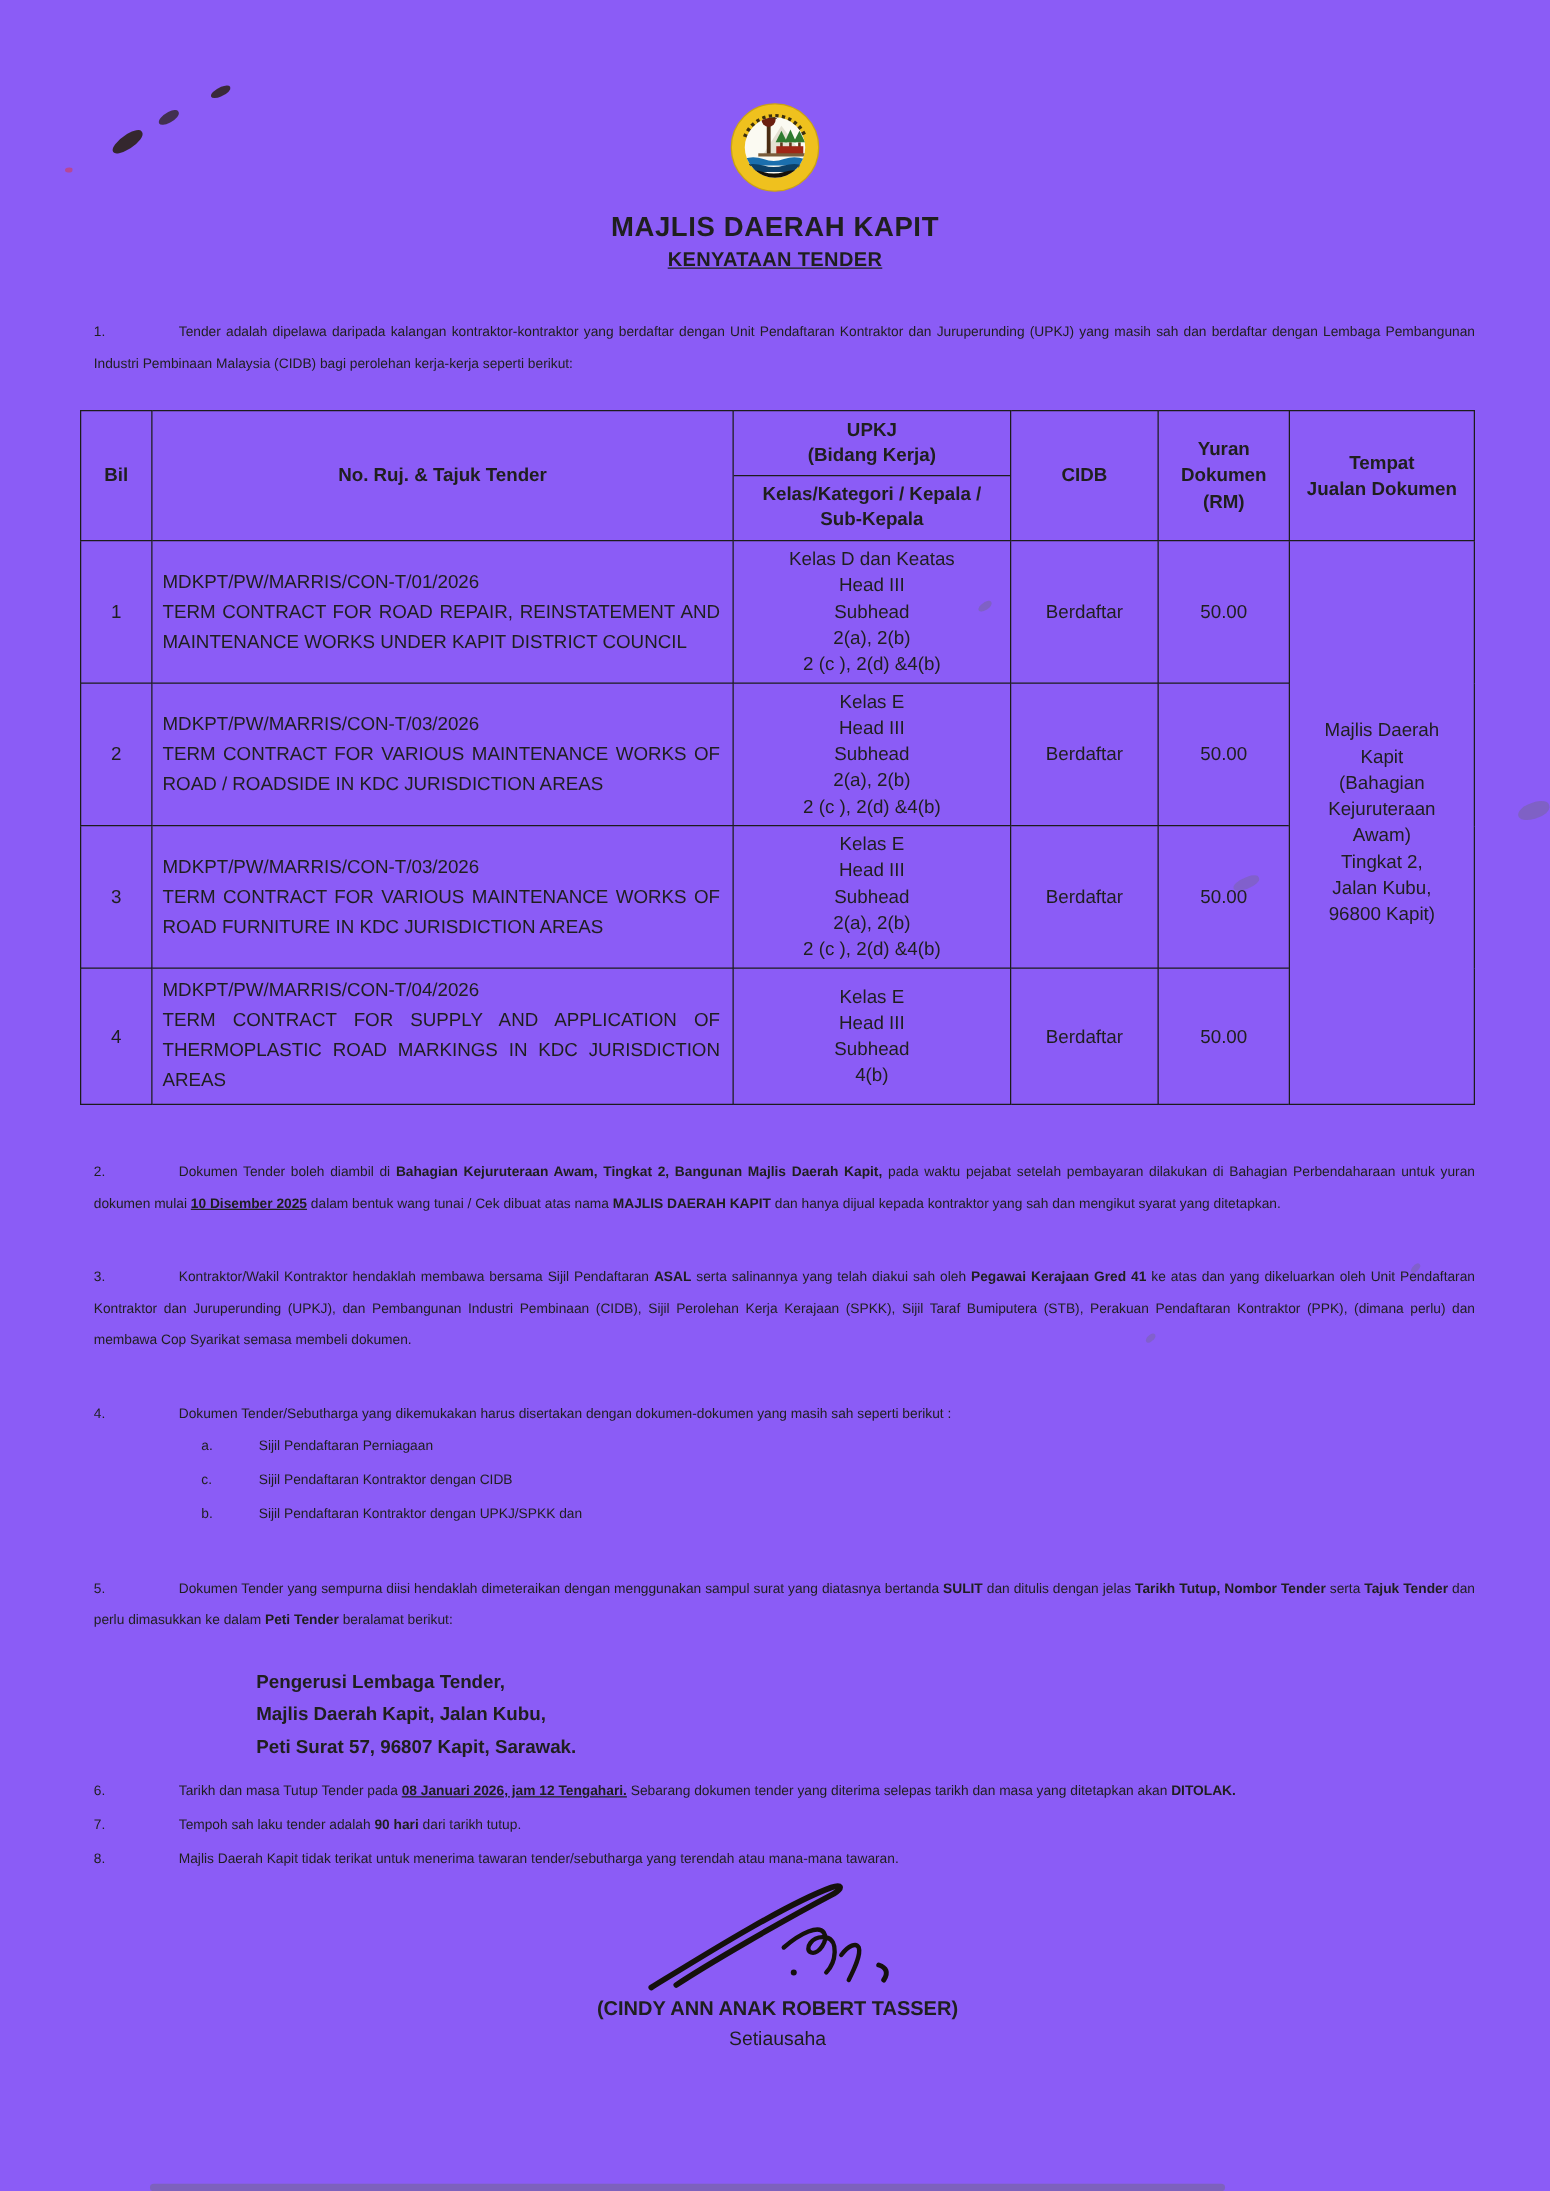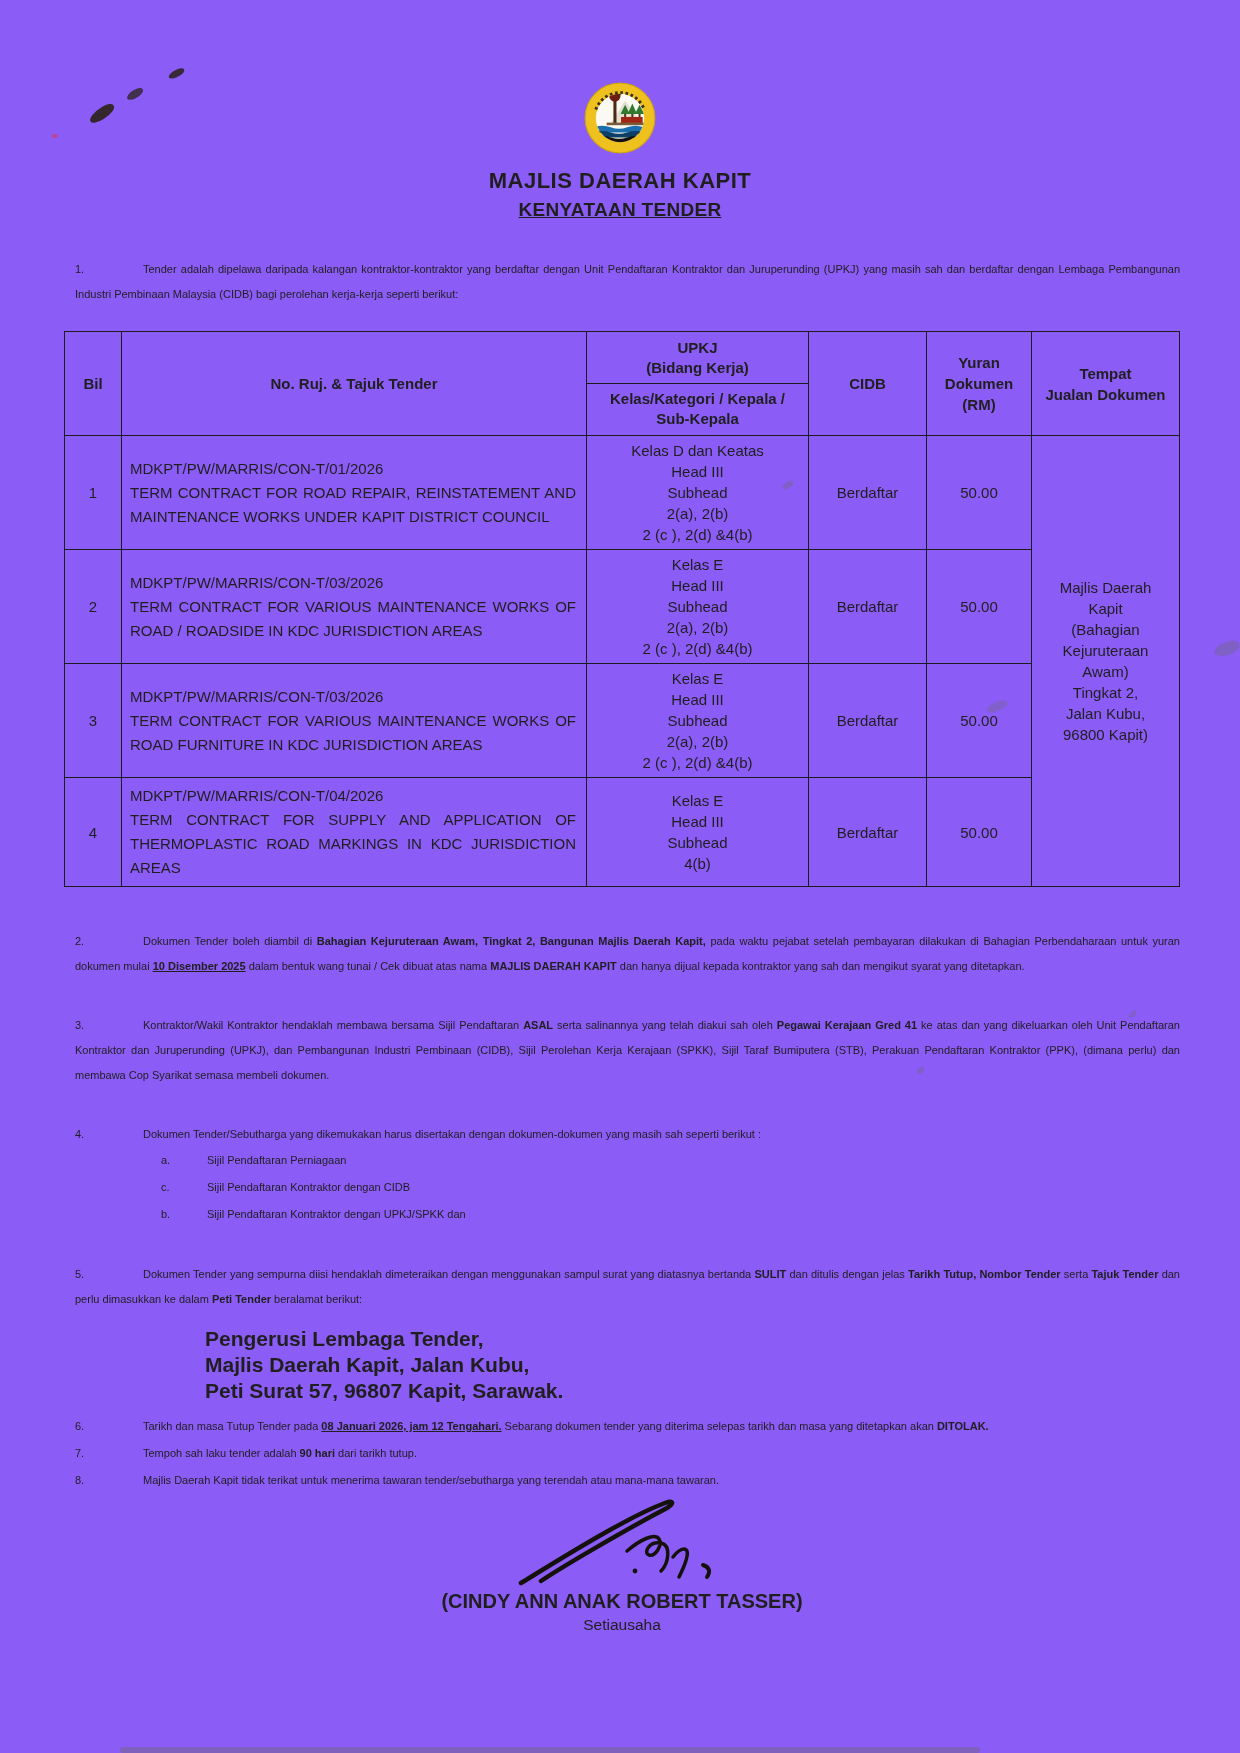--- a/index.html
+++ b/index.html
@@ -8,21 +8,21 @@
   .page {
     position:relative; width:1240px; height:1753px; background:#8b5cf6;
     color:#1f1f1f; overflow:hidden;
   }
   .content { padding:0 60px 0 64px; }
 
   
   .doc-header { text-align:center; padding-top:82px; }
   .crest { width:72px; height:72px; display:inline-block; }
   .org-name { font-size:22px; font-weight:bold; letter-spacing:.5px; margin-top:10px; }
-  .doc-title { font-size:19px; font-weight:bold; text-decoration:underline; margin-top:5px; letter-spacing:.3px; }
+  .doc-title { font-size:16px; font-weight:bold; text-decoration:underline; margin-top:5px; letter-spacing:.3px; }
 
   
   .para { margin-left:11px; margin-top:34px; font-size:11px; line-height:25px; text-align:justify; }
   .pnum { display:inline-block; width:68px; }
   .b { font-weight:bold; }
   .bu { font-weight:bold; text-decoration:underline; }
 
   
   .tender-table { border-collapse:collapse; margin:24px 0 0 0; table-layout:fixed; width:1115px; }
   .tender-table th, .tender-table td { border:1.6px solid #1c1c1c; font-size:15px; vertical-align:middle; }
@@ -36,30 +36,30 @@
   .tender-title { line-height:24px; text-align:justify; }
   .hdr-cell { line-height:21px; white-space:pre-line; padding:4px 2px; }
   tr.r-head { height:98px; }
   tr.r1 { height:108px; } tr.r2 { height:108px; } tr.r3 { height:108px; } tr.r4 { height:96px; }
 
   
   .subitem { margin-left:86px; line-height:27px; text-align:left; }
   .sublabel { display:inline-block; width:46px; }
 
   
-  .address { margin-left:141px; margin-top:14px; font-size:21px; font-weight:bold; line-height:26px; white-space:pre-line; }
+  .address { margin-left:141px; margin-top:24px; font-size:15px; font-weight:bold; line-height:26px; white-space:pre-line; }
 
   
   .para.tight { margin-top:2px; }
   .para.c6 { margin-top:10px; }
 
   
   .sig-block { text-align:center; margin-top:6px; }
   .sig-svg { display:block; margin:0 auto -14px auto; }
-  .sig-name { font-size:20px; font-weight:bold; line-height:24px; }
+  .sig-name { font-size:16px; font-weight:bold; line-height:24px; }
   .sig-title { font-size:15.5px; line-height:23px; }
 
   
   .smudge { position:absolute; border-radius:60% 40% 55% 45%; }
   .ink { background:#2a2118; }
   .grey { background:#6a6a6a; }
   .pink { background:#c2427e; }
 </style>
 </head>
 <body>

